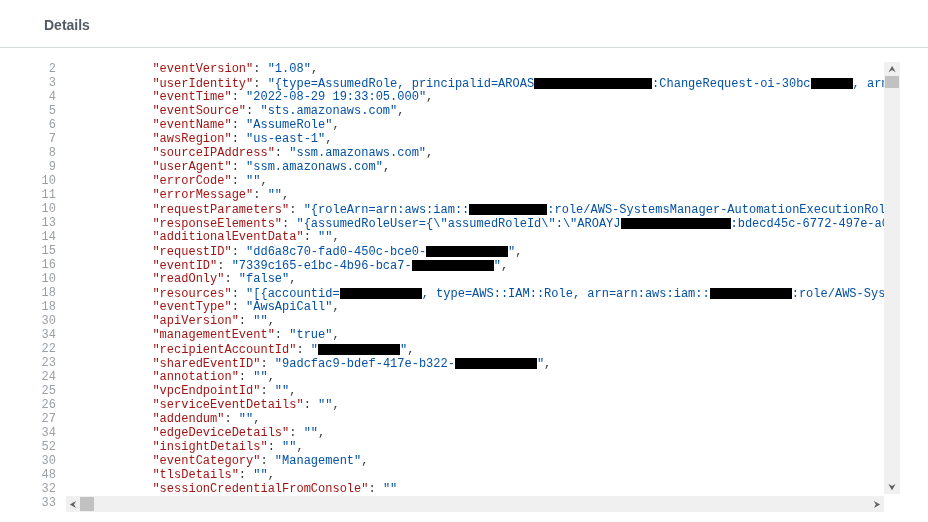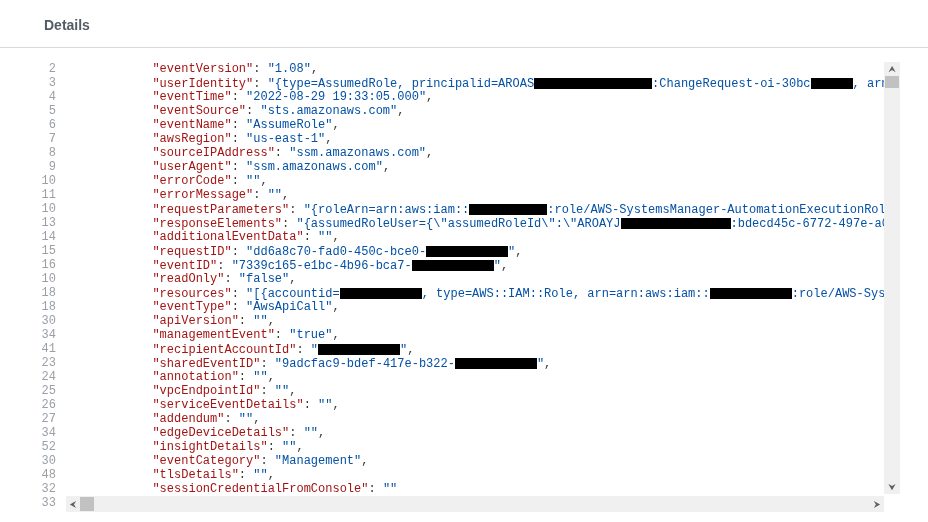--- a/index.html
+++ b/index.html
@@ -145,21 +145,21 @@
         <div>10</div>
         <div>13</div>
         <div>14</div>
         <div>15</div>
         <div>16</div>
         <div>10</div>
         <div>18</div>
         <div>18</div>
         <div>30</div>
         <div>34</div>
-        <div>41</div>
+        <div>22</div>
         <div>23</div>
         <div>24</div>
         <div>25</div>
         <div>26</div>
         <div>27</div>
         <div>34</div>
         <div>52</div>
         <div>30</div>
         <div>48</div>
         <div>32</div>

